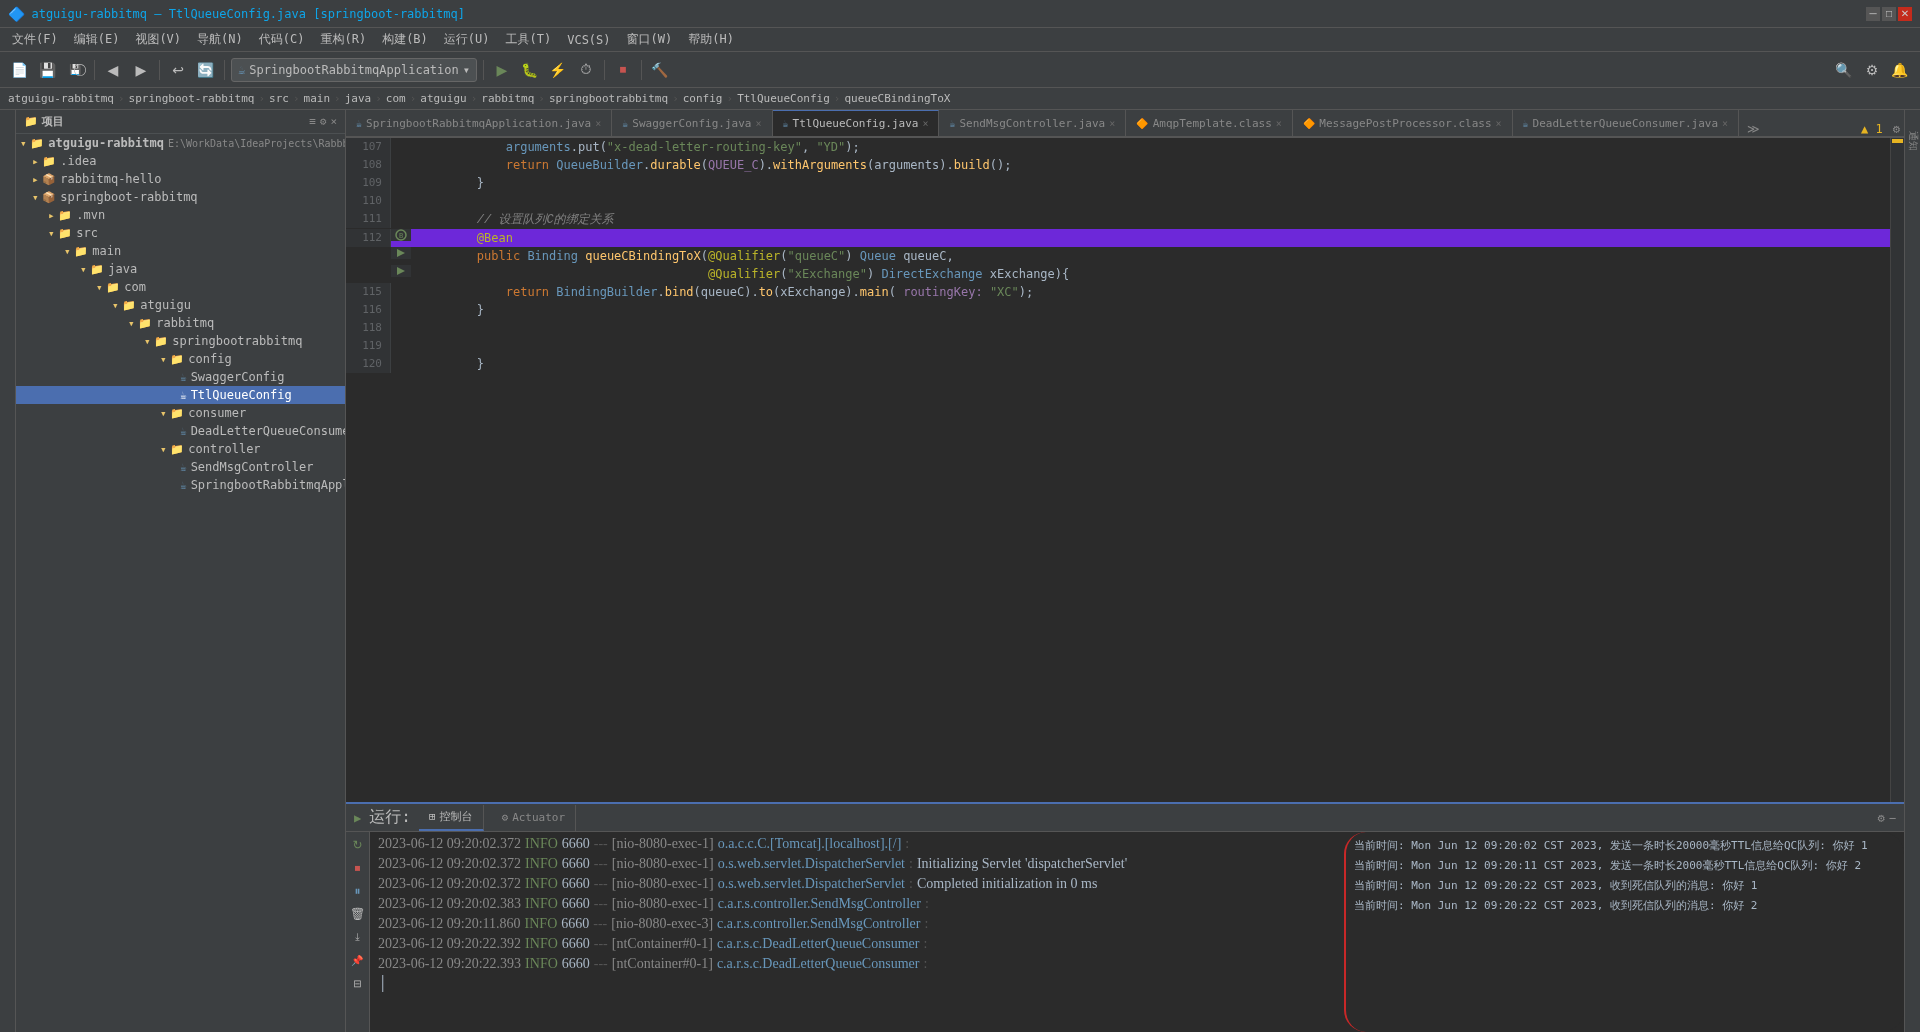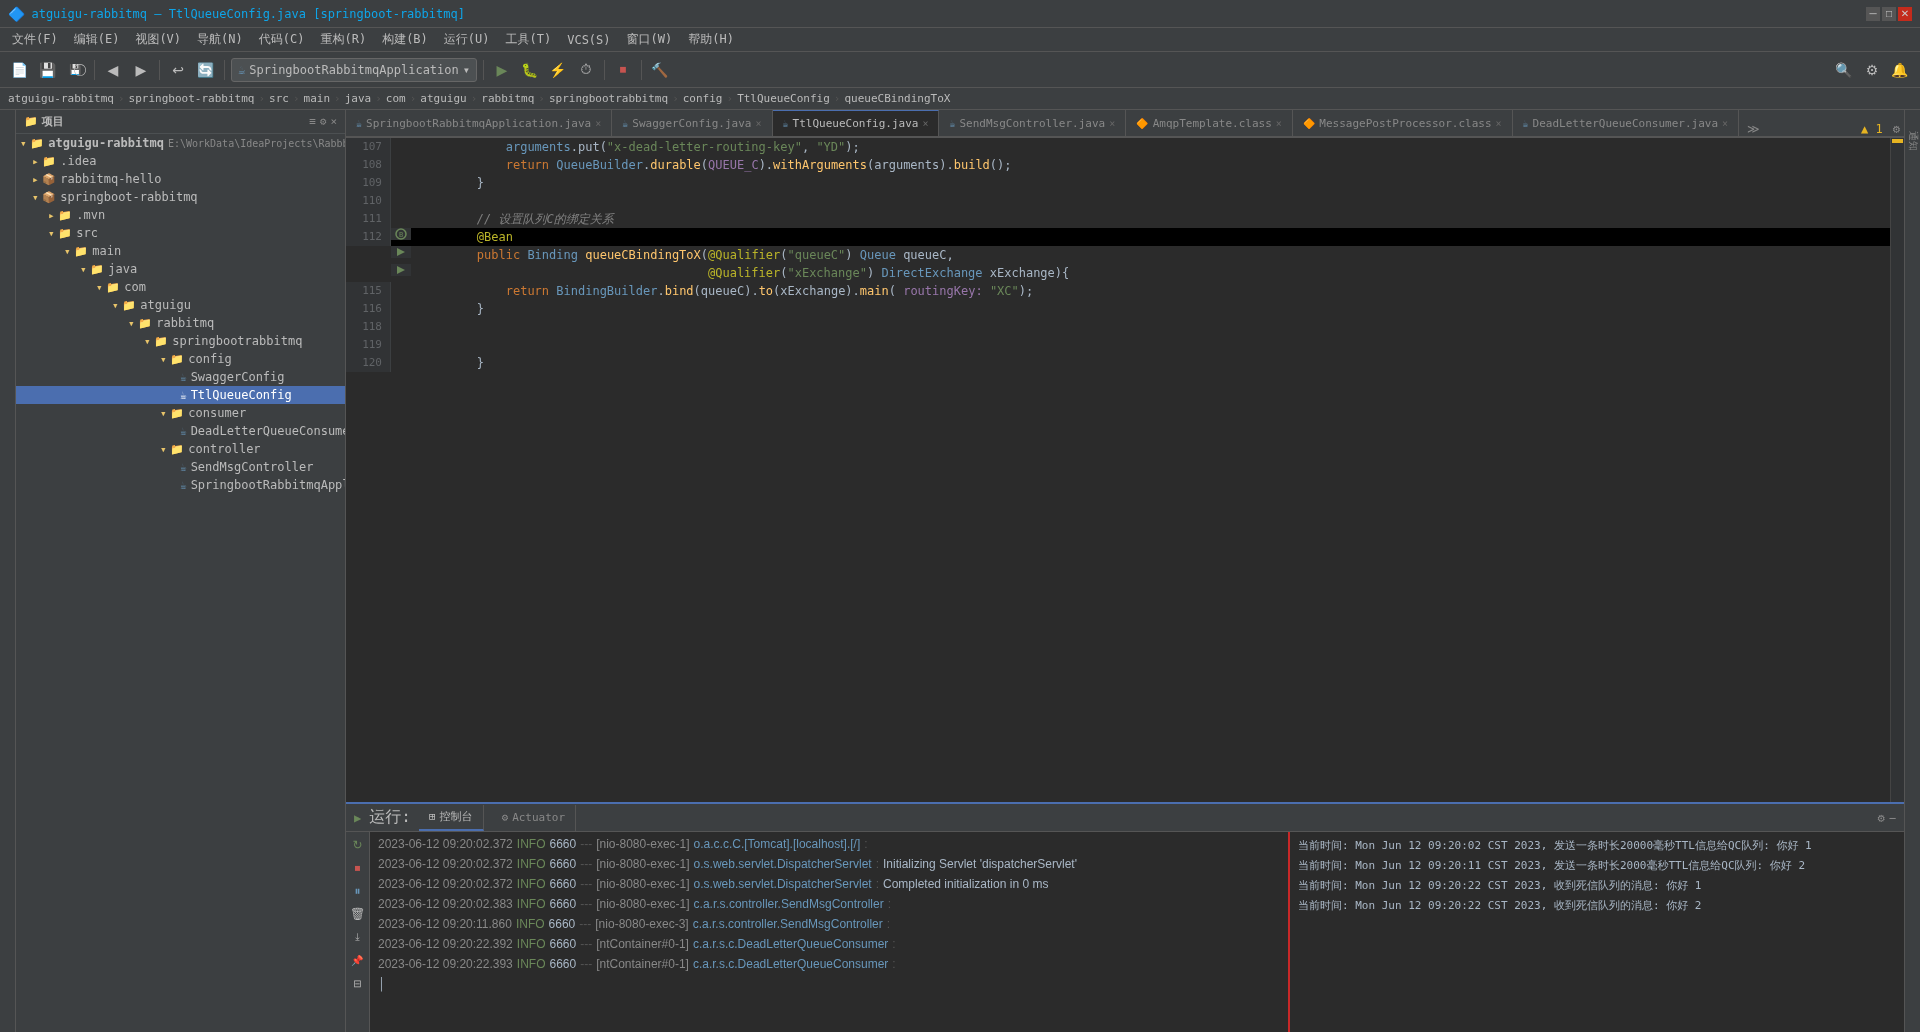--- a/index.html
+++ b/index.html
@@ -221,21 +221,21 @@
       font-size: 10px;
     }
     .line-content {
       padding-left: 8px;
       white-space: pre;
       font-size: 12px;
     }
     .kw { color: #cc7832; }
     .str { color: #6a8759; }
     .annotation { color: #bbb529; }
-    .comment { color: #808080; font-style: italic; }
+    .comment { color: #808080; font-style: italic; font-family: Liberation Mono, monospace; }
     .method { color: #ffc66d; }
     .type { color: #6897bb; }
     .routing-key { color: #9876aa; }
 
     
     #editor-right-gutter {
       width: 14px;
       background: #313335;
       border-left: 1px solid #555;
       display: flex;
@@ -636,21 +636,21 @@
           <span class="line-gutter"></span>
           <span class="line-content"> </span>
         </div>
 
         <div class="code-line">
           <span class="line-number">111</span>
           <span class="line-gutter"></span>
           <span class="line-content">        <span class="comment">// 设置队列C的绑定关系</span></span>
         </div>
 
-        <div class="code-line" style="background:#000000;">
+        <div class="code-line" style="background:#6d28d9;">
           <span class="line-number" style="background:#313335;">112</span>
           <span class="line-gutter" style="color:#6a8759;">
             <svg width="12" height="12" viewBox="0 0 12 12">
                 <circle cx="6" cy="6" r="5" fill="none" stroke="#6a8759" stroke-width="1.5"></circle>
                 <text x="6" y="9" text-anchor="middle" font-size="7" fill="#6a8759">B</text>
               </svg>
           </span>
           <span class="line-content">        <span class="annotation">@Bean</span></span>
         </div>
 
@@ -735,21 +735,21 @@
         <div style="width:24px;background:#3c3f41;border-right:1px solid #555;display:flex;flex-direction:column;align-items:center;padding:3px 0;gap:3px;">
           <button class="run-tool-btn" style="color:#6a8759;">↻</button>
           <button class="run-tool-btn" style="color:#c75450;">⏹</button>
           <button class="run-tool-btn" style="color:#6897bb;">⏸</button>
           <button class="run-tool-btn">🗑</button>
           <button class="run-tool-btn" style="font-size:10px;">⤓</button>
           <button class="run-tool-btn" style="font-size:10px;">📌</button>
           <button class="run-tool-btn" style="font-size:10px;">⊟</button>
         </div>
 
-        <div id="run-log" style="flex:1;overflow-y:auto;padding:2px 0;font-size:12px;font-family:Liberation Sans, sans-serif;text-align:right;">
+        <div id="run-log" style="flex:1;overflow-y:auto;padding:2px 0;font-size:14px;font-family:Liberation Serif, serif;text-align:right;">
 
           <div class="log-line">
             <span class="log-timestamp">2023-06-12 09:20:02.372</span>
             <span class="log-level-info">INFO</span>
             <span class="log-pid">6660</span>
             <span class="log-sep">---</span>
             <span class="log-thread">[nio-8080-exec-1]</span>
             <span class="log-class">o.a.c.c.C.[Tomcat].[localhost].[/]</span>
             <span class="log-sep">:</span>
           </div>
@@ -814,21 +814,21 @@
             <span class="log-thread">[ntContainer#0-1]</span>
             <span class="log-class">c.a.r.s.c.DeadLetterQueueConsumer</span>
             <span class="log-sep">:</span>
           </div>
 
           <div class="log-line">
             <span style="color:#a9b7c6;">│</span>
           </div>
         </div>
 
-        <div id="output-panel" style="width:616px;background:#2b2b2b;border-left:2px solid #c82828;padding:4px 8px;font-size:11px;overflow-y:auto;">
+        <div id="output-panel" style="width:560px;background:#2b2b2b;border-left:2px solid #c82828;padding:4px 8px;font-size:11px;overflow-y:auto;border-radius:22px;">
           <div class="output-line">当前时间: Mon Jun 12 09:20:02 CST 2023, 发送一条时长20000毫秒TTL信息给QC队列: 你好 1</div>
           <div class="output-line">当前时间: Mon Jun 12 09:20:11 CST 2023, 发送一条时长2000毫秒TTL信息给QC队列: 你好 2</div>
           <div class="output-line">当前时间: Mon Jun 12 09:20:22 CST 2023, 收到死信队列的消息: 你好 1</div>
           <div class="output-line">当前时间: Mon Jun 12 09:20:22 CST 2023, 收到死信队列的消息: 你好 2</div>
         </div>
       </div>
     </div>
   </div>
 
   <div id="right-vertical-tabs" style="width:16px;background:#3c3f41;border-left:1px solid #555;display:flex;flex-direction:column;align-items:center;padding:4px 0;gap:3px;">

